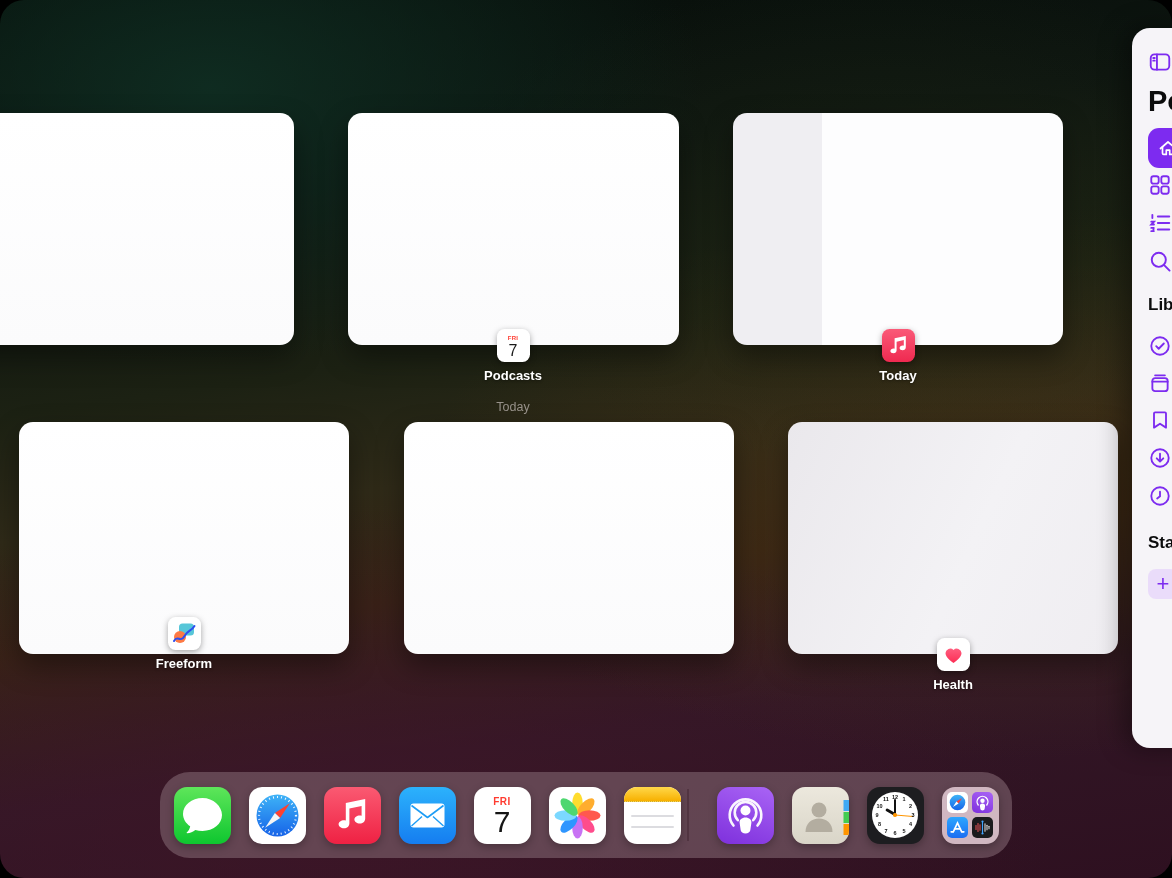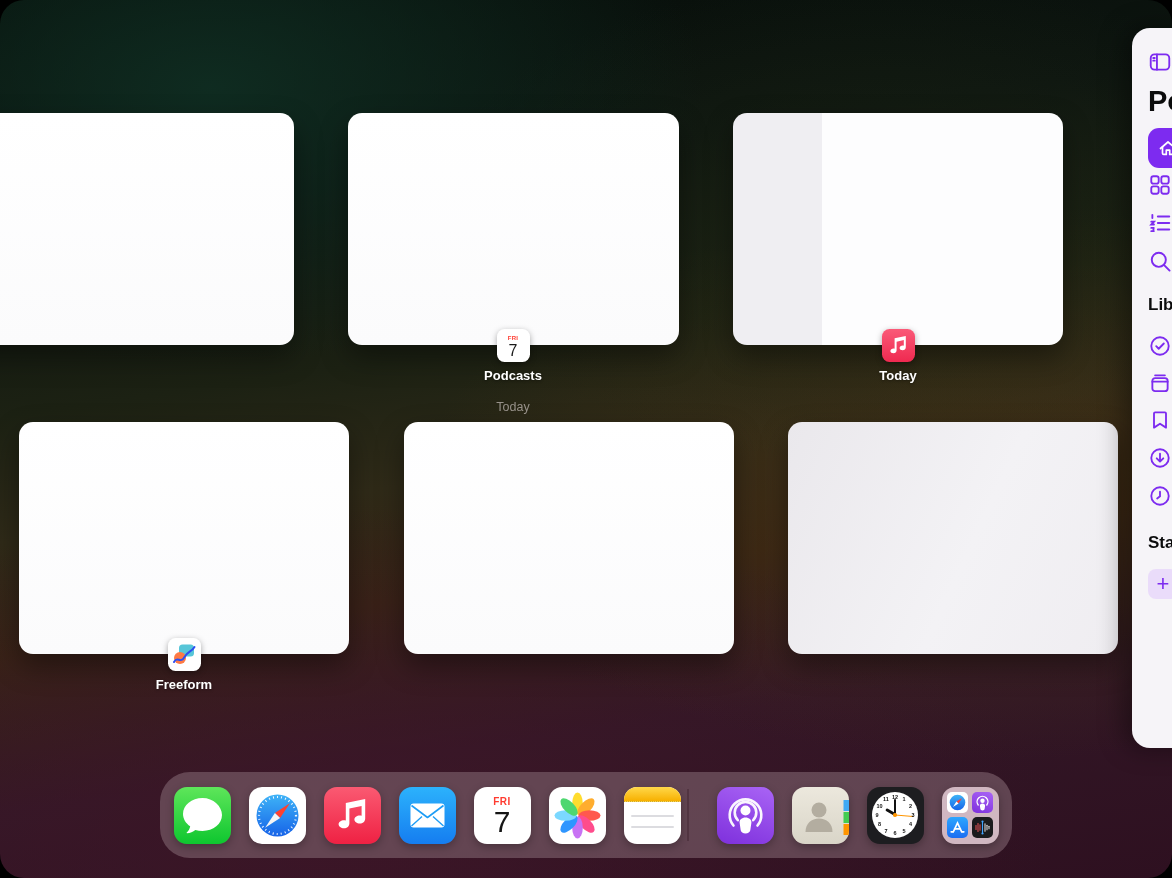--- a/index.html
+++ b/index.html
@@ -102,32 +102,46 @@
 
   <div class="badge" style="left:833px; top:329px;">
     <div class="app-icon icon-music">
       <svg width="33" height="33" viewBox="0 0 33 33">
         <path fill="#fff" d="M12.6 9.3l11.2-2.4v11.3c0 1.7-1.4 3-3.1 3-1.7 0-3.1-1-3.1-2.3s1.4-2.3 3.1-2.3c.4 0 .8 0 1.1.1v-5.6l-7.2 1.6v8.5c0 1.7-1.4 3-3.1 3-1.7 0-3.1-1-3.1-2.3s1.4-2.3 3.1-2.3c.4 0 .8 0 1.1.1V9.3z"></path>
       </svg>
     </div>
     <div class="badge-label">Today</div>
   </div>
 
-  <div class="badge" style="left:119px; top:638px;">
+  <div class="badge" style="left:119px; top:617px;">
     <div class="app-icon icon-white">
       <svg width="33" height="33" viewBox="0 0 33 33">
         <rect x="11" y="6.5" width="15" height="12" rx="3.5" fill="#57c6d8"></rect>
         <circle cx="12" cy="20" r="6" fill="#fd7a45"></circle>
         <path d="M6 24c3.5-6.5 6.5 2.5 10.5-5 3-5.5 7-5 10-10" stroke="#2d4ff0" stroke-width="2" fill="none" stroke-linecap="round"></path>
       </svg>
     </div>
     <div class="badge-label">Freeform</div>
   </div>
 
 
+  <div class="badge" style="left:888px; top:638px;">
+    <div class="app-icon icon-white">
+      <svg width="33" height="33" viewBox="0 0 33 33">
+        <defs>
+            <linearGradient id="hg" x1="0" y1="0" x2="0" y2="1">
+          <stop offset="0" stop-color="#ff5d7e"></stop>
+              <stop offset="1" stop-color="#fc2e55"></stop>
+            </linearGradient>
+          </defs>
+        <path d="M16.5 25c-4.8-3.4-8-6.3-8-9.9a4.7 4.7 0 0 1 8-3.2 4.7 4.7 0 0 1 8 3.2c0 3.6-3.2 6.5-8 9.9z" fill="url(#hg)"></path>
+      </svg>
+    </div>
+    <div class="badge-label">Health</div>
+  </div>
 
   <div class="sidepanel">
     <div class="sp-item" style="top:22px;">
       <svg width="24" height="24" viewBox="0 0 22 22" stroke="#7d2bf0" stroke-width="1.7" fill="none" stroke-linecap="round">
         <rect x="2.5" y="4" width="17" height="14" rx="3.5"></rect>
           <line x1="8.2" y1="4" x2="8.2" y2="18"></line>
         <line x1="4.8" y1="7.3" x2="6.2" y2="7.3"></line>
           <line x1="4.8" y1="9.8" x2="6.2" y2="9.8"></line>
       </svg>
     </div>

